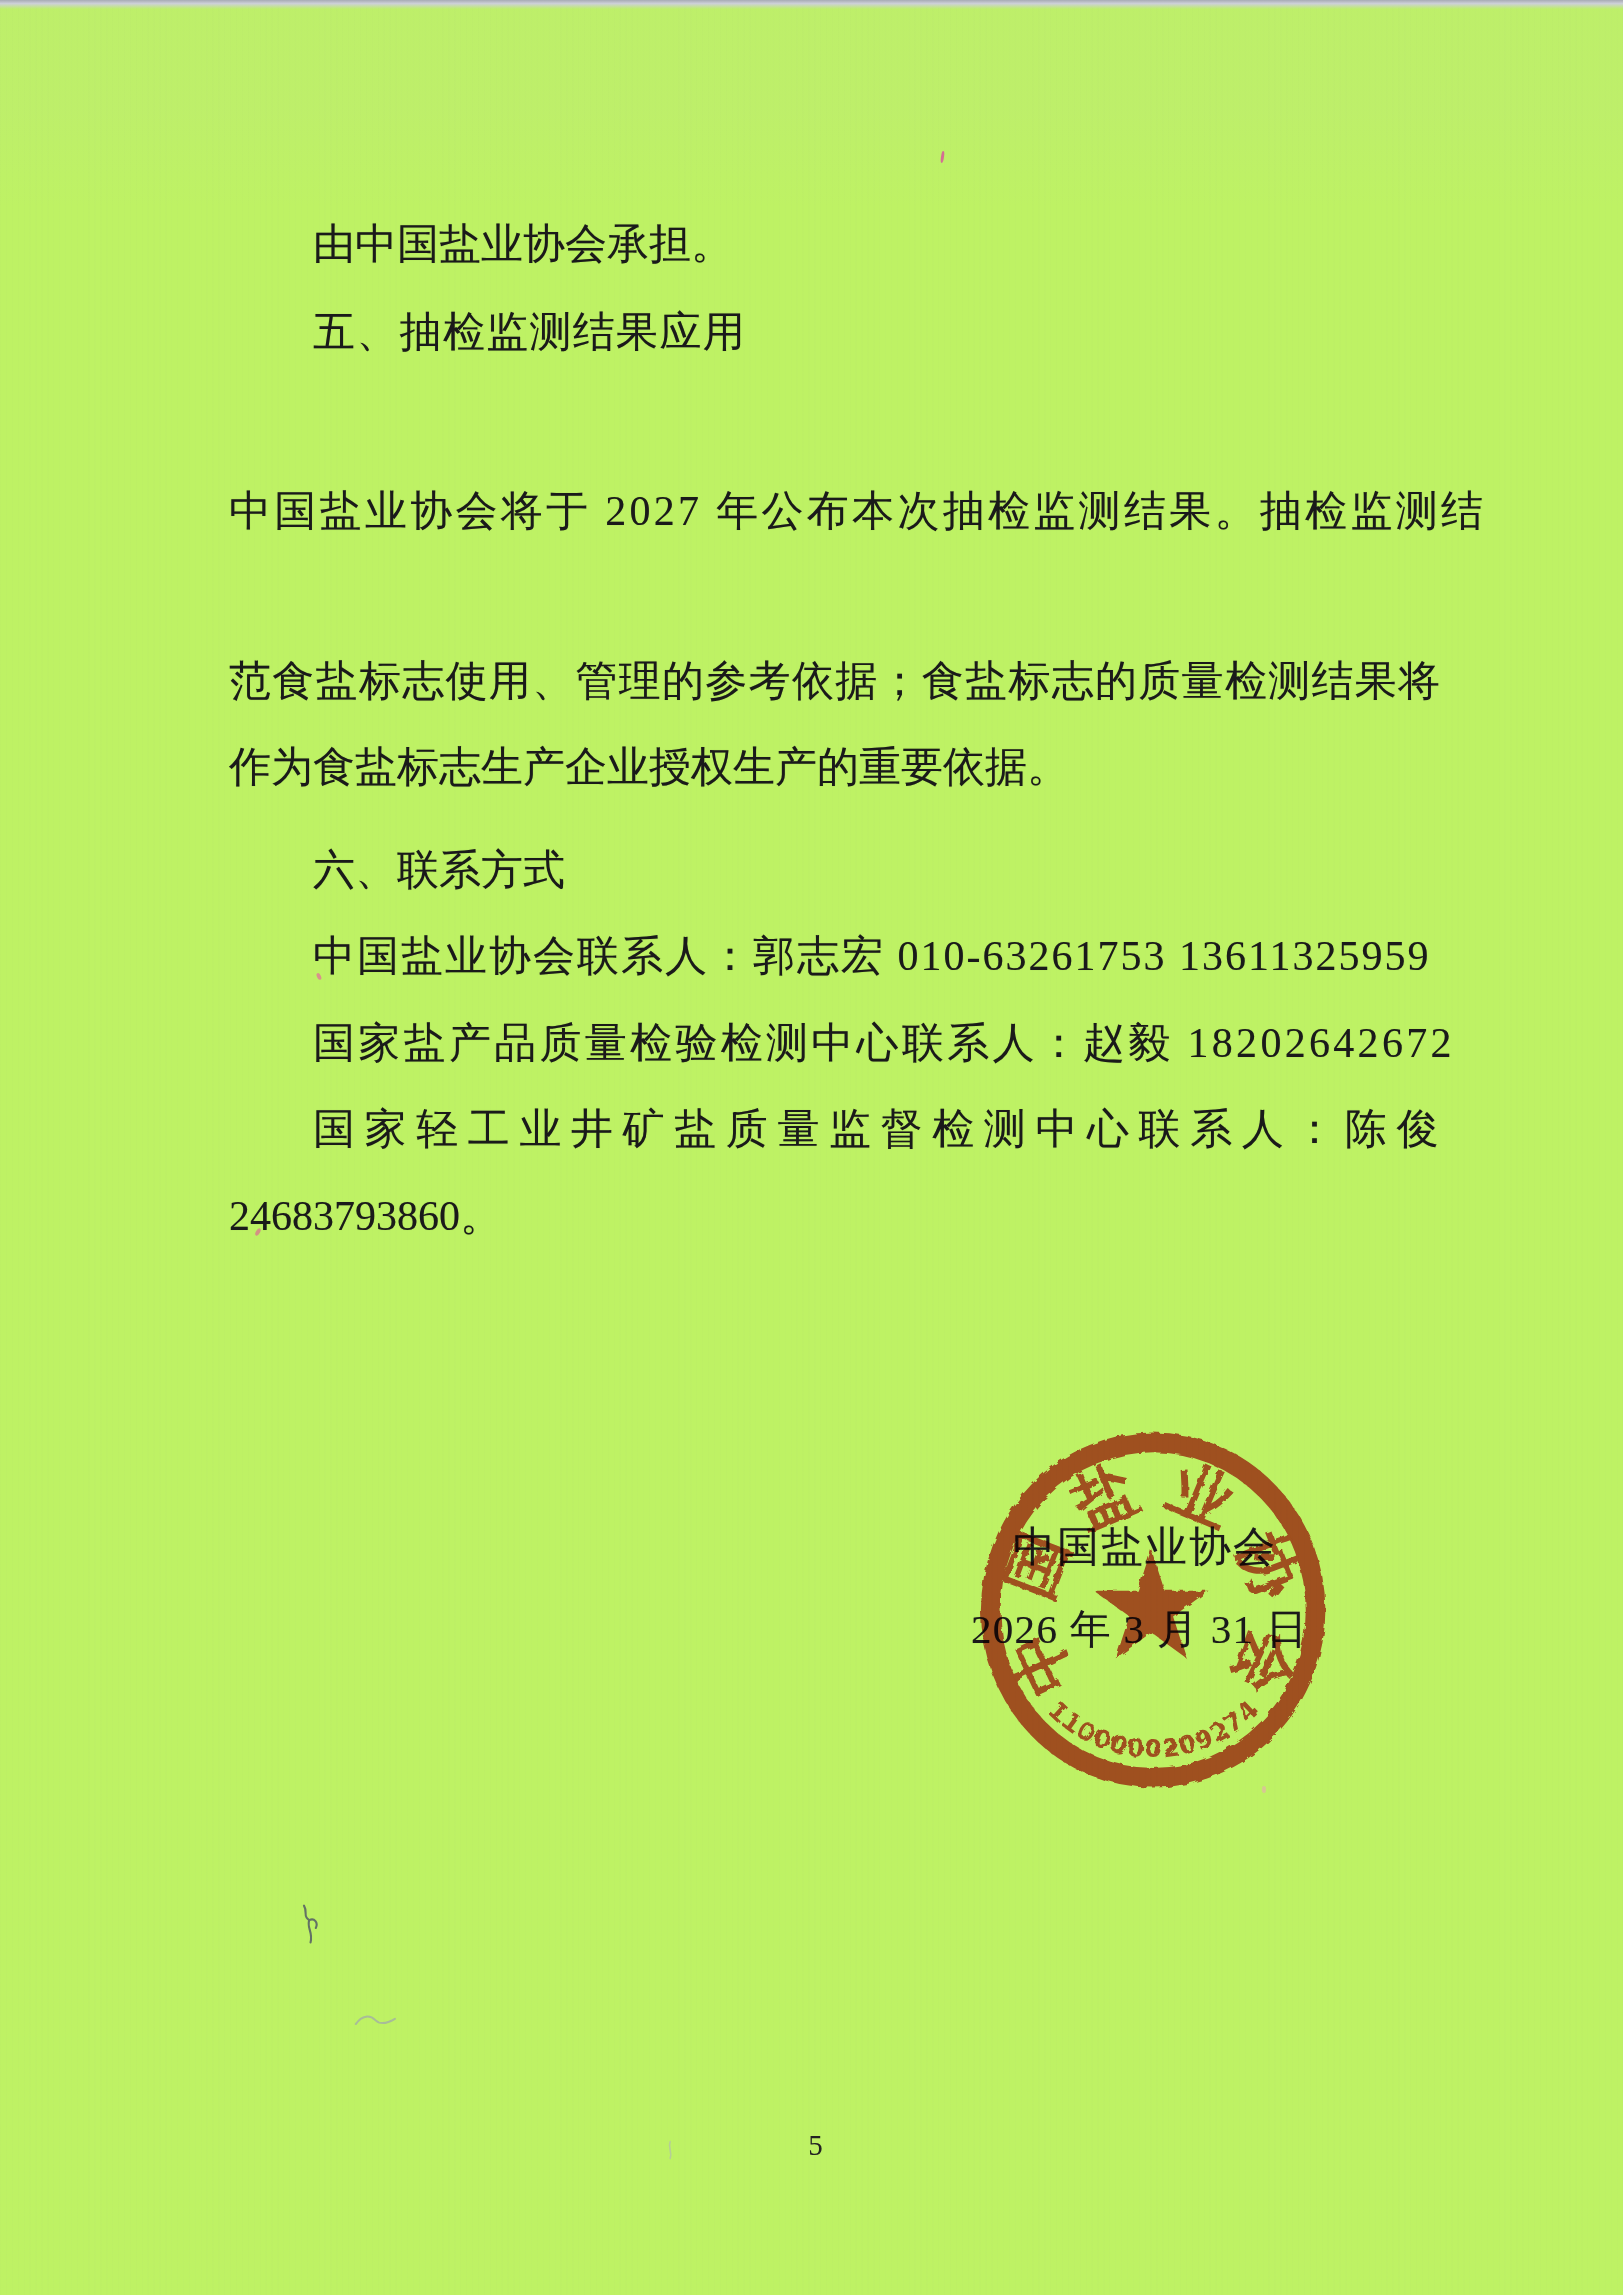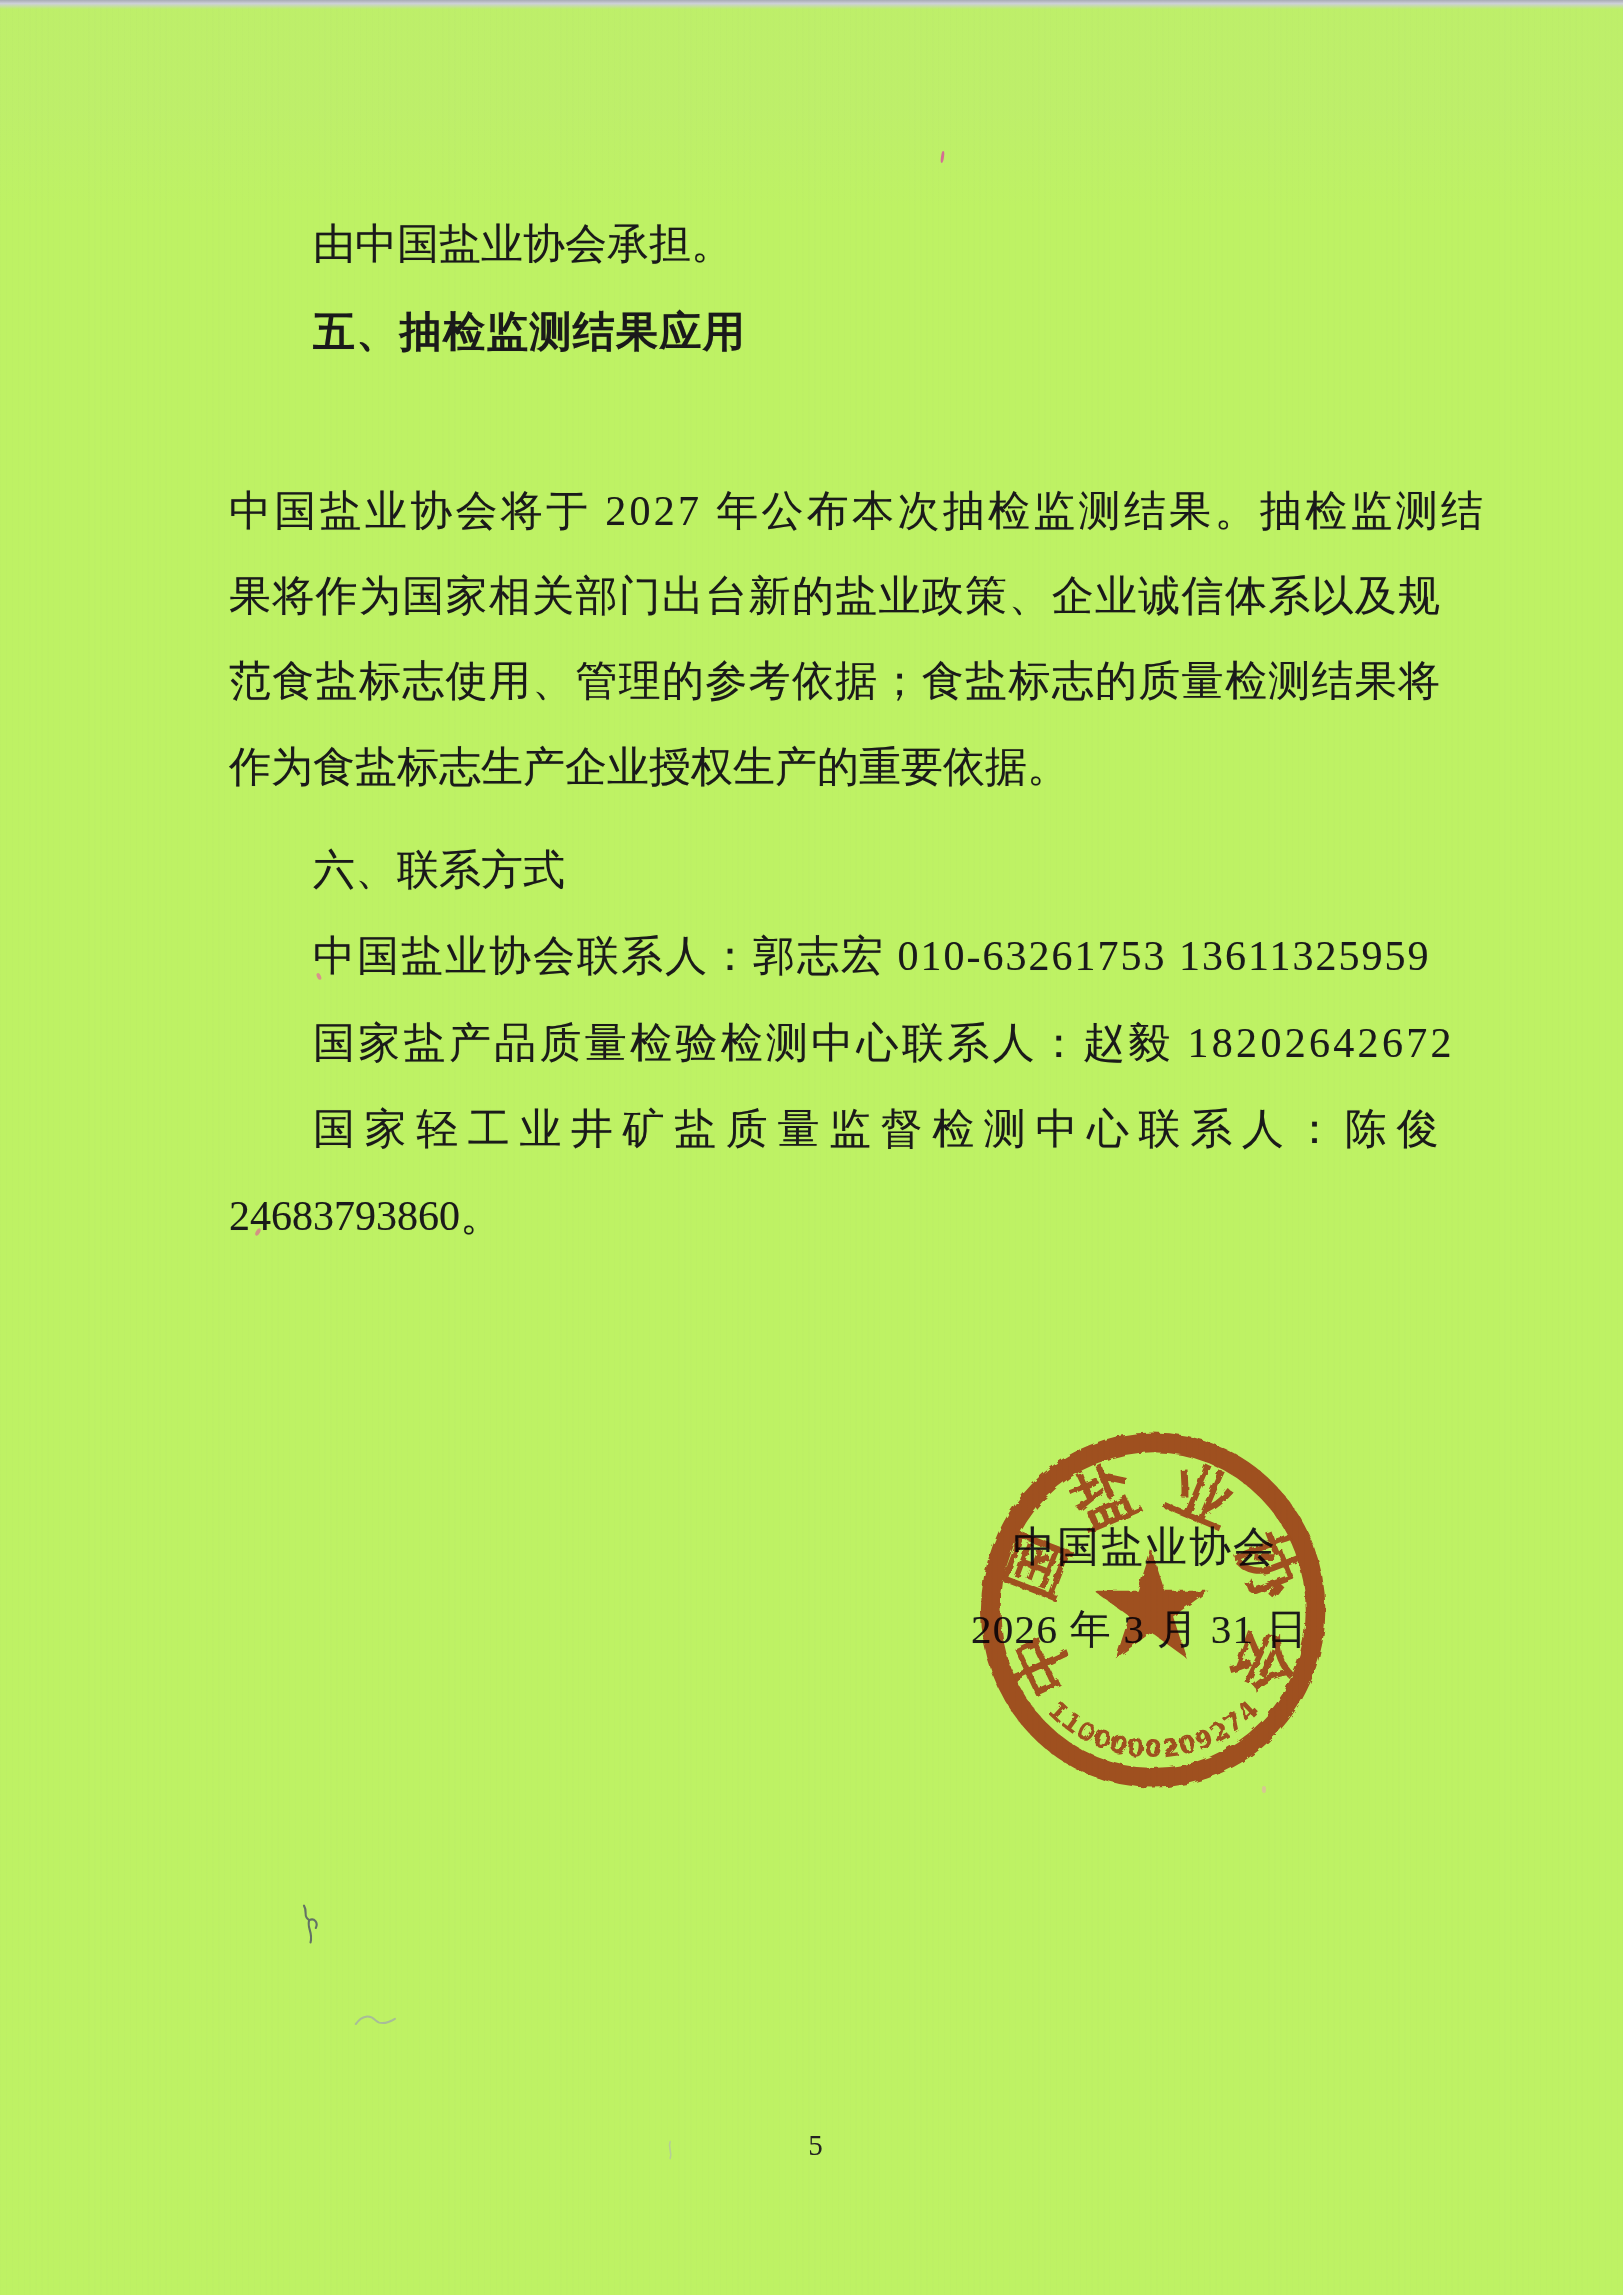--- a/index.html
+++ b/index.html
@@ -21,21 +21,21 @@
   .scan-edge{
     position:absolute;top:0;left:0;width:100%;height:9.2px;
     background:linear-gradient(180deg,#a7abb4 0,#cdd0d7 40%,rgba(255,255,255,0) 100%);
   }
   .line{
     position:absolute;left:229px;width:1217px;height:85px;line-height:85px;
     font-size:42px;white-space:nowrap;
     text-shadow:0 0 0.7px rgba(20,20,20,.38);
   }
   .indent{padding-left:84px;}
-  .heading{font-family:"DejaVu Sans","Liberation Sans",sans-serif;font-weight:700;letter-spacing:1.3px;}
+  .heading{font-family:"DejaVu Sans","Liberation Sans",sans-serif;font-weight:400;letter-spacing:1.3px;}
   .ls2{letter-spacing:1.3px;}
   .ls3{letter-spacing:2px;}
   .ls5{letter-spacing:3.3px;}
   .ls15{letter-spacing:9.6px;}
   .sig{
     position:absolute;white-space:nowrap;font-size:42px;
     text-shadow:0 0 0.7px rgba(20,20,20,.38);
     text-align:right;
   }
   .seal-svg{position:absolute;left:956px;top:1411px;mix-blend-mode:multiply;}
@@ -52,21 +52,20 @@
 </head>
 <body>
 
 <div class="page">
 
   <div class="scan-edge"></div>
 
   <div class="line indent" style="top:202px">由中国盐业协会承担。</div>
   <div class="line indent heading" style="top:289px">五、抽检监测结果应用</div>
   <div class="line ls5" style="top:469px">中国盐业协会将于 2027 年公布本次抽检监测结果。抽检监测结</div>
-  <div class="line ls2" style="top:554px">果将作为国家相关部门出台新的盐业政策、企业诚信体系以及规</div>
   <div class="line ls2" style="top:639px">范食盐标志使用、管理的参考依据；食盐标志的质量检测结果将</div>
   <div class="line" style="top:725px">作为食盐标志生产企业授权生产的重要依据。</div>
   <div class="line indent" style="top:828px">六、联系方式</div>
   <div class="line indent ls3" style="top:914px">中国盐业协会联系人：郭志宏 010-63261753 13611325959</div>
   <div class="line indent ls5" style="top:1001px">国家盐产品质量检验检测中心联系人：赵毅 18202642672</div>
   <div class="line indent ls15" style="top:1087px">国家轻工业井矿盐质量监督检测中心联系人：陈俊</div>
   <div class="line" style="top:1174px">24683793860。</div>
 
   <div class="sig" style="left:1013px;top:1519px;letter-spacing:2px;">中国盐业协会</div>
   <div class="sig" style="left:971px;top:1602px;font-size:41px;letter-spacing:1.3px;">2026 年 3 月 31 日</div>

